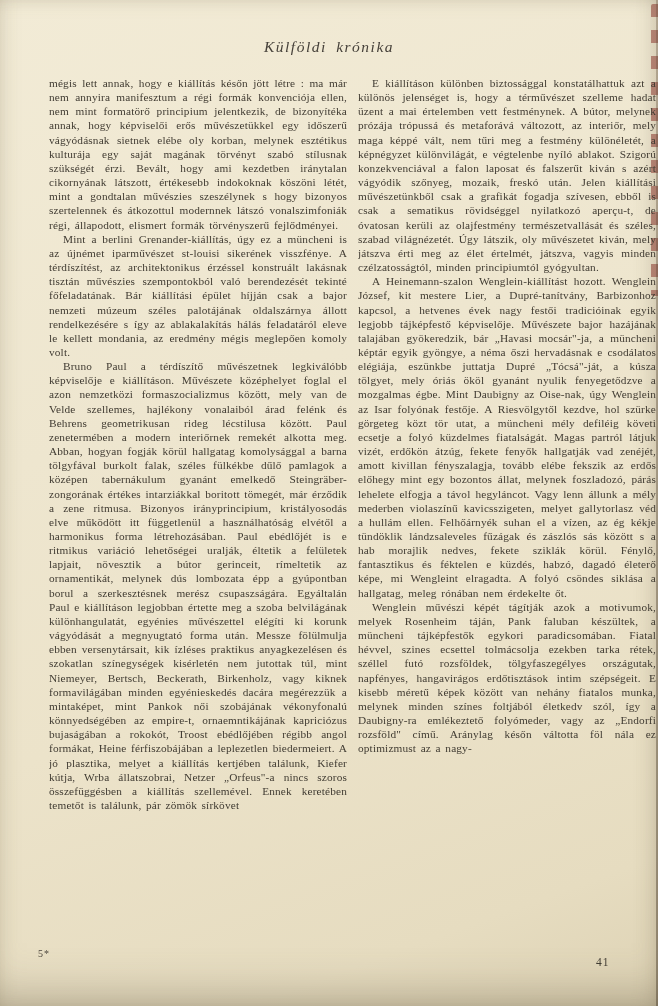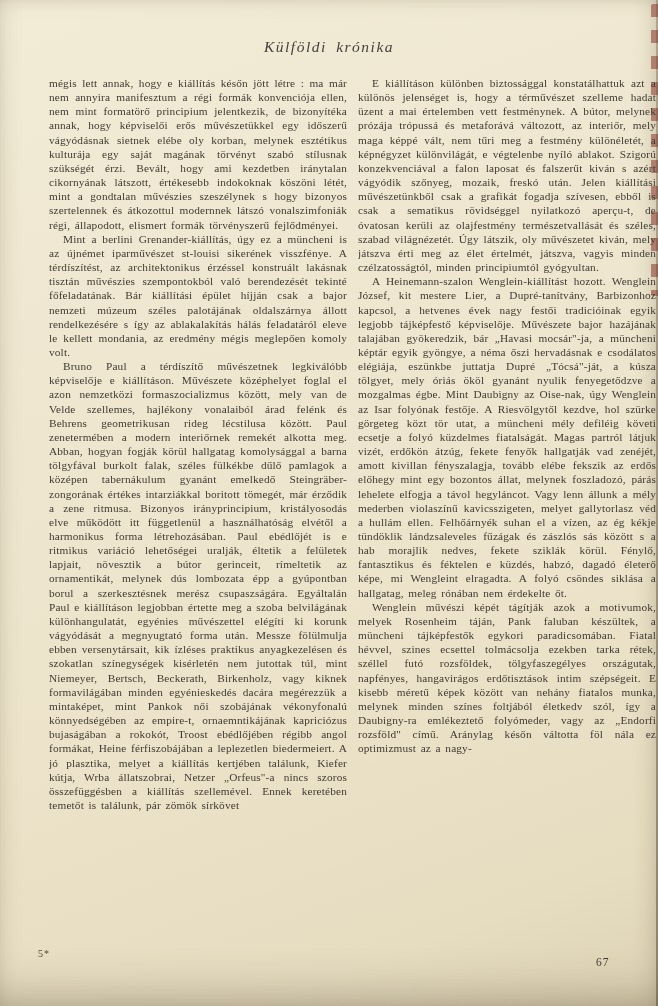--- a/index.html
+++ b/index.html
@@ -84,15 +84,15 @@
       </div>
     <div class="col">
         <p class="para indent">E kiállításon különben biztossággal konstatálhattuk azt a különös jelenséget is, hogy a térművészet szelleme hadat üzent a mai értelemben vett festménynek. A bútor, melynek prózája trópussá és metaforává változott, az interiőr, mely maga képpé vált, nem tűri meg a festmény különéletét, a képnégyzet különvilágát, e végtelenbe nyíló ablakot. Szigorú konzekvenciával a falon laposat és falszerűt kiván s azért vágyódik szőnyeg, mozaik, freskó után. Jelen kiállítási művészetünkből csak a grafikát fogadja szívesen, ebből is csak a sematikus rövidséggel nyilatkozó aperçu-t, de óvatosan kerüli az olajfestmény természetvallását és széles, szabad világnézetét. Úgy látszik, oly művészetet kiván, mely játszva érti meg az élet értelmét, játszva, vagyis minden czélzatosságtól, minden principiumtól gyógyultan.</p>
         <p class="para indent">A Heinemann-szalon Wenglein-kiállítást hozott. Wenglein József, kit mestere Lier, a Dupré-tanítvány, Barbizonhoz kapcsol, a hetvenes évek nagy festői tradicióinak egyik legjobb tájképfestő képviselője. Művészete bajor hazájának talajában gyökeredzik, bár „Havasi mocsár"-ja, a müncheni képtár egyik gyöngye, a néma őszi hervadásnak e csodálatos elégiája, eszünkbe juttatja Dupré „Tócsá"-ját, a kúsza tölgyet, mely óriás ököl gyanánt nyulik fenyegetődzve a mozgalmas égbe. Mint Daubigny az Oise-nak, úgy Wenglein az Isar folyónak festője. A Riesvölgytől kezdve, hol szürke görgeteg közt tör utat, a müncheni mély defiléig követi ecsetje a folyó küzdelmes fiatalságát. Magas partról látjuk vizét, erdőkön átzúg, fekete fenyők hallgatják vad zenéjét, amott kivillan fényszalagja, tovább elébe fekszik az erdős előhegy mint egy bozontos állat, melynek foszladozó, párás lehelete elfogja a távol hegyláncot. Vagy lenn állunk a mély mederben violaszínű kavicsszigeten, melyet gallytorlasz véd a hullám ellen. Felhőárnyék suhan el a vízen, az ég kékje tündöklik lándzsaleveles fűzágak és zászlós sás között s a hab morajlik nedves, fekete sziklák körül. Fénylő, fantasztikus és féktelen e küzdés, habzó, dagadó életerő képe, mi Wengleint elragadta. A folyó csöndes siklása a hallgatag, meleg rónában nem érdekelte őt.</p>
         <p class="para indent">Wenglein művészi képét tágítják azok a motivumok, melyek Rosenheim táján, Pank faluban készültek, a müncheni tájképfestők egykori paradicsomában. Fiatal hévvel, szines ecsettel tolmácsolja ezekben tarka rétek, széllel futó rozsföldek, tölgyfaszegélyes országutak, napfényes, hangavirágos erdőtisztások intim szépségeit. E kisebb méretű képek között van nehány fiatalos munka, melynek minden színes foltjából életkedv szól, így a Daubigny-ra emlékeztető folyómeder, vagy az „Endorfi rozsföld" című. Aránylag későn váltotta föl nála ez optimizmust az a nagy-</p>
       </div>
   </div>
 
   <div class="footnote-mark">5*</div>
 
-  <div class="page-number">67</div>
+  <div class="page-number">41</div>
 
 </div>
 
 </body></html>

